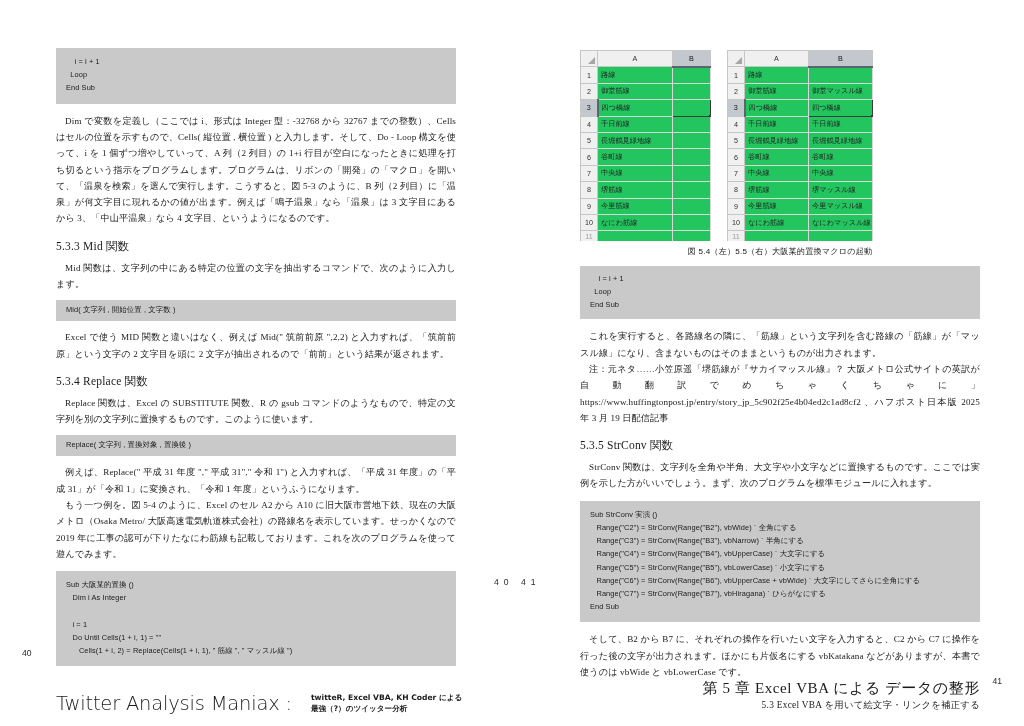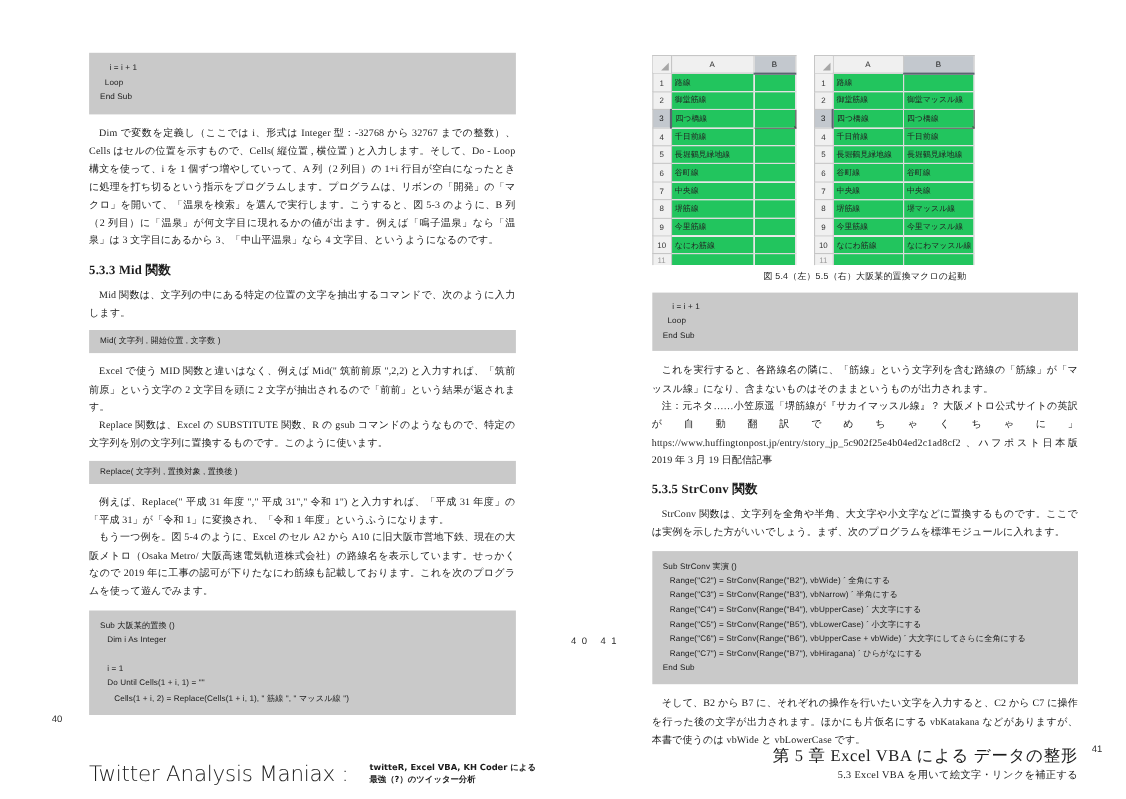--- a/index.html
+++ b/index.html
@@ -12,21 +12,20 @@
     height: 726px;
     font-family: "Liberation Serif", "DejaVu Serif", serif;
     color: #1a1a1a;
     overflow: hidden;
     position: relative;
   }
   .spread {
     position: absolute;
     inset: 0;
     display: flex;
-    margin-left: 25px;
   }
   .page {
     position: relative;
     width: 512px;
     height: 726px;
     box-sizing: border-box;
   }
   .page-left  { padding: 48px 56px 0 56px; }
   .page-right { padding: 48px 44px 0 68px; }
 
@@ -37,21 +36,21 @@
     text-align: justify;
     text-justify: inter-character;
     margin: 0 0 0 0;
     text-indent: 1em;
     letter-spacing: 0.15px;
   }
   .para + .para { margin-top: 0px; }
 
   h3.sec {
     font-size: 11.5px;
-    font-weight: bold;
+    font-weight: normal;
     margin: 12px 0 7px 0;
     letter-spacing: 0.2px;
     line-height: 14px;
   }
 
   
   .code {
     background: #c9c9c9;
     color: #191919;
     font-family: "Liberation Sans", "DejaVu Sans", sans-serif;
@@ -241,20 +240,21 @@
     <p class="para">Dim で変数を定義し（ここでは i、形式は Integer 型：-32768 から 32767 までの整数）、Cells はセルの位置を示すもので、Cells( 縦位置 , 横位置 ) と入力します。そして、Do - Loop 構文を使って、i を 1 個ずつ増やしていって、A 列（2 列目）の 1+i 行目が空白になったときに処理を打ち切るという指示をプログラムします。プログラムは、リボンの「開発」の「マクロ」を開いて、「温泉を検索」を選んで実行します。こうすると、図 5-3 のように、B 列（2 列目）に「温泉」が何文字目に現れるかの値が出ます。例えば「鳴子温泉」なら「温泉」は 3 文字目にあるから 3、「中山平温泉」なら 4 文字目、というようになるのです。</p>
 
     <h3 class="sec">5.3.3 Mid 関数</h3>
 
     <p class="para">Mid 関数は、文字列の中にある特定の位置の文字を抽出するコマンドで、次のように入力します。</p>
 
     <pre class="code inline-sig">Mid( 文字列 , 開始位置 , 文字数 )</pre>
 
     <p class="para">Excel で使う MID 関数と違いはなく、例えば Mid(" 筑前前原 ",2,2) と入力すれば、「筑前前原」という文字の 2 文字目を頭に 2 文字が抽出されるので「前前」という結果が返されます。</p>
 
+    <h3 class="sec">5.3.4 Replace 関数</h3>
 
     <p class="para">Replace 関数は、Excel の SUBSTITUTE 関数、R の gsub コマンドのようなもので、特定の文字列を別の文字列に置換するものです。このように使います。</p>
 
     <pre class="code inline-sig">Replace( 文字列 , 置換対象 , 置換後 )</pre>
 
     <p class="para">例えば、Replace(" 平成 31 年度 "," 平成 31"," 令和 1") と入力すれば、「平成 31 年度」の「平成 31」が「令和 1」に変換され、「令和 1 年度」というふうになります。</p>
 
     <p class="para">もう一つ例を。図 5-4 のように、Excel のセル A2 から A10 に旧大阪市営地下鉄、現在の大阪メトロ（Osaka Metro/ 大阪高速電気軌道株式会社）の路線名を表示しています。せっかくなので 2019 年に工事の認可が下りたなにわ筋線も記載しております。これを次のプログラムを使って遊んでみます。</p>
 
     <pre class="code bottomcut">Sub 大阪某的置換 ()
@@ -429,21 +429,21 @@
     </div>
 
     <div class="figcap">図 5.4（左）5.5（右）大阪某的置換マクロの起動</div>
 
     <pre class="code tight">    i = i + 1
   Loop
 End Sub</pre>
 
     <p class="para">これを実行すると、各路線名の隣に、「筋線」という文字列を含む路線の「筋線」が「マッスル線」になり、含まないものはそのままというものが出力されます。</p>
 
-    <p class="para">注：元ネタ……小笠原遥「堺筋線が『サカイマッスル線』？ 大阪メトロ公式サイトの英訳が自動翻訳でめちゃくちゃに」https://www.huffingtonpost.jp/entry/story_jp_5c902f25e4b04ed2c1ad8cf2 、ハフポスト日本版 2019 年 3 月 19 日配信記事</p>
+    <p class="para">注：元ネタ……小笠原遥「堺筋線が『サカイマッスル線』？ 大阪メトロ公式サイトの英訳が自動翻訳でめちゃくちゃに」https://www.huffingtonpost.jp/entry/story_jp_5c902f25e4b04ed2c1ad8cf2 、ハフポスト日本版 2025 年 3 月 19 日配信記事</p>
 
     <h3 class="sec">5.3.5 StrConv 関数</h3>
 
     <p class="para">StrConv 関数は、文字列を全角や半角、大文字や小文字などに置換するものです。ここでは実例を示した方がいいでしょう。まず、次のプログラムを標準モジュールに入れます。</p>
 
     <pre class="code">Sub StrConv 実演 ()
    Range("C2") = StrConv(Range("B2"), vbWide) ´ 全角にする
    Range("C3") = StrConv(Range("B3"), vbNarrow) ´ 半角にする
    Range("C4") = StrConv(Range("B4"), vbUpperCase) ´ 大文字にする
    Range("C5") = StrConv(Range("B5"), vbLowerCase) ´ 小文字にする

